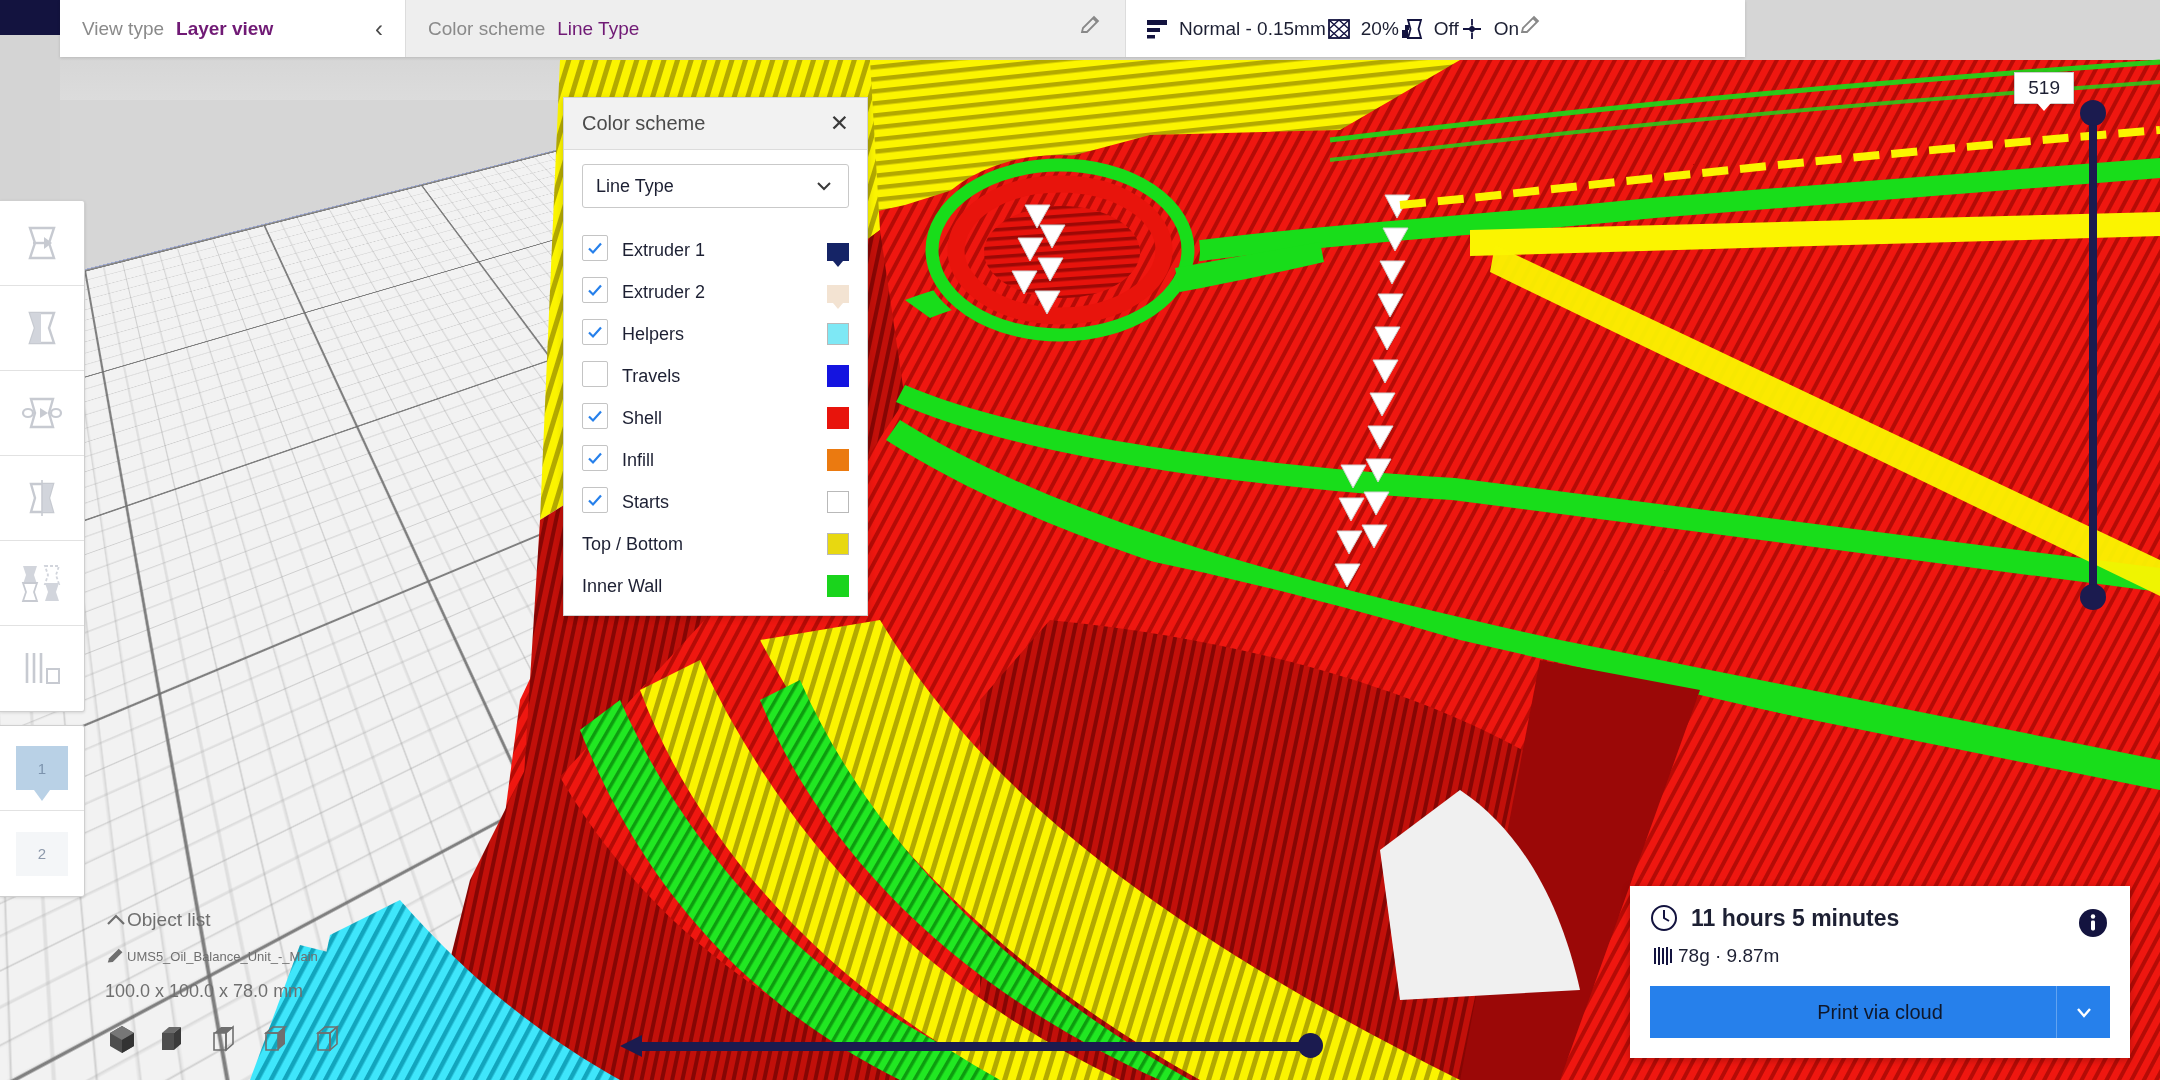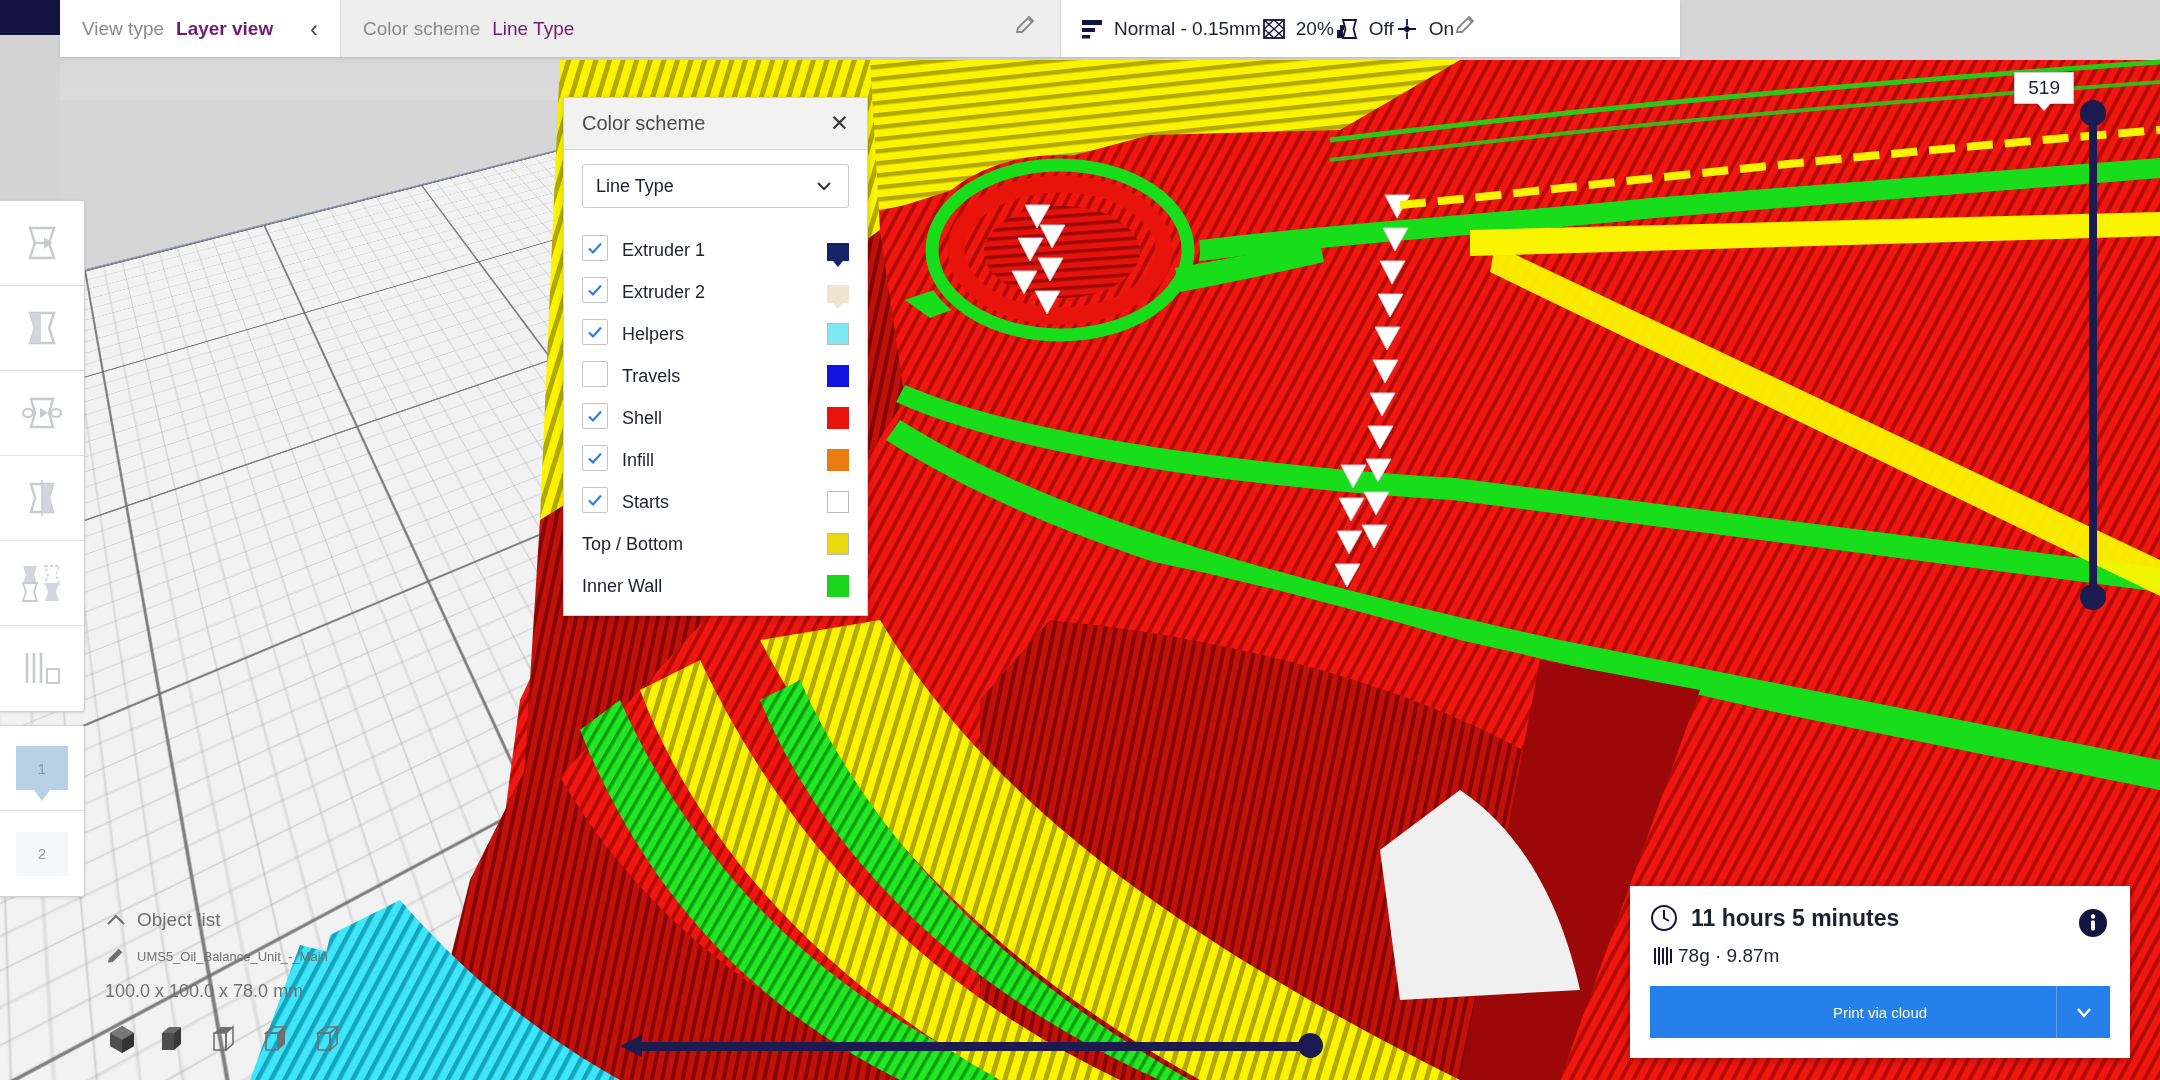--- a/index.html
+++ b/index.html
@@ -75,21 +75,21 @@
 
   
   #topbar{
     position:absolute; left:60px; top:0; height:57px; display:flex;
     box-shadow:0 1px 3px rgba(0,0,0,.14);
   }
   .tb-seg{
     display:flex; align-items:center; height:57px; padding:0 22px;
     font-size:19px; color:#1d2033; white-space:nowrap;
   }
-  .seg-view{ background:#ffffff; width:280px; justify-content:space-between; }
+  .seg-view{ background:#ffffff; width:345px; justify-content:space-between; }
   .seg-color{ background:#eeeeee; width:720px; justify-content:space-between;
               border-left:1px solid #dcdcdc; }
   .seg-settings{ background:#ffffff; width:620px; border-left:1px solid #dcdcdc;
                  padding:0 18px; }
   .tb-label{ color:#8a8a8a; margin-right:12px; }
   .tb-value{ color:#701a75; }
   .chev-left{ color:#4a4a4a; font-size:24px; cursor:pointer; }
   .pencil{ cursor:pointer; }
   .tb-item{ display:flex; align-items:center; gap:9px; font-size:19px; color:#1d2033; cursor:pointer;}
 
@@ -150,21 +150,21 @@
   #pathslider{ position:absolute; left:620px; bottom:22px; width:700px; height:24px; }
   .ps-track{ position:absolute; left:18px; top:8px; right:18px; height:9px; background:#1b1b4f; }
   .ps-left{ position:absolute; left:0; top:1px; width:0;height:0;
             border-top:11px solid transparent;border-bottom:11px solid transparent;
             border-right:22px solid #1b1b4f; cursor:pointer;}
   .ps-right{ position:absolute; right:-3px; top:-1px; width:25px;height:25px;
              background:#1b1b4f; border-radius:50%; cursor:pointer;}
 
   
   #objlist{ position:absolute; left:105px; bottom:20px; width:430px; }
-  .ol-row{ display:flex; align-items:center; gap:10px; margin-bottom:14px; }
+  .ol-row{ display:flex; align-items:center; margin-bottom:14px; }
   .ol-title{ font-size:19px; color:#6f6f6f; }
   .ol-name{ font-size:13px; color:#6f6f6f; }
   .ol-dims{ font-size:18px; color:#6f6f6f; margin-bottom:20px; }
   .ol-icons{ display:flex; gap:18px; align-items:flex-end; }
   .ol-icons div{ cursor:pointer; }
 
   
   #printcard{
     position:absolute; right:30px; bottom:22px; width:500px;
     background:#fff; box-shadow:0 2px 8px rgba(0,0,0,.25);
@@ -172,21 +172,21 @@
   }
   .pc-time{ display:flex; align-items:center; gap:13px; font-size:23px; font-weight:bold;
             color:#1d2033; margin-bottom:10px;}
   .pc-mat{ display:flex; align-items:center; gap:0; font-size:19px; color:#1d2033;
            margin-bottom:16px;}
   .pc-info{ position:absolute; right:22px; top:22px; cursor:pointer; }
   .pc-btn{
     height:52px; background:#2680eb; display:flex; align-items:center; justify-content:center;
     position:relative; cursor:pointer;
   }
-  .pc-btn-label{ color:#fef9c3; font-size:15px;text-align:center; }
+  .pc-btn-label{ color:#0f172a; font-size:20px;text-align:center; }
   .pc-btn-split{
     position:absolute; right:0; top:0; bottom:0; width:54px;
     border-left:1px solid rgba(255,255,255,.28);
     display:flex;align-items:center;justify-content:center; cursor:pointer;
   }
 
   
   #navycorner{ position:absolute; left:0; top:0; width:60px; height:35px; background:#13133f; }
   #greycorner{ position:absolute; left:0; top:35px; width:60px; height:165px; background:#d4d4d4;}
 </style>

